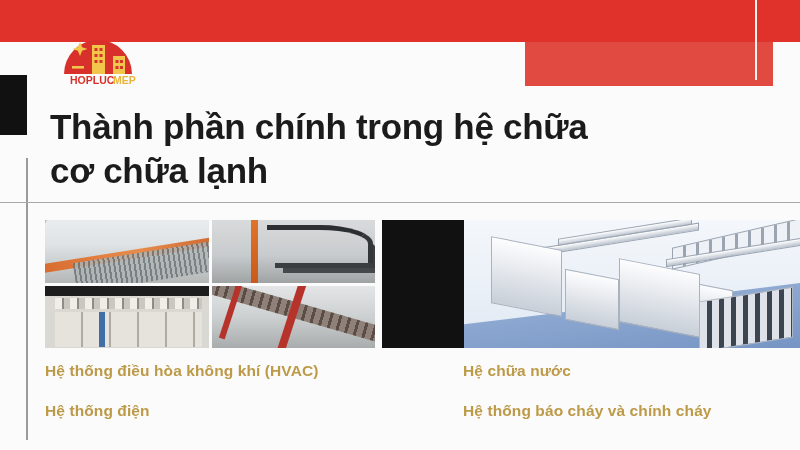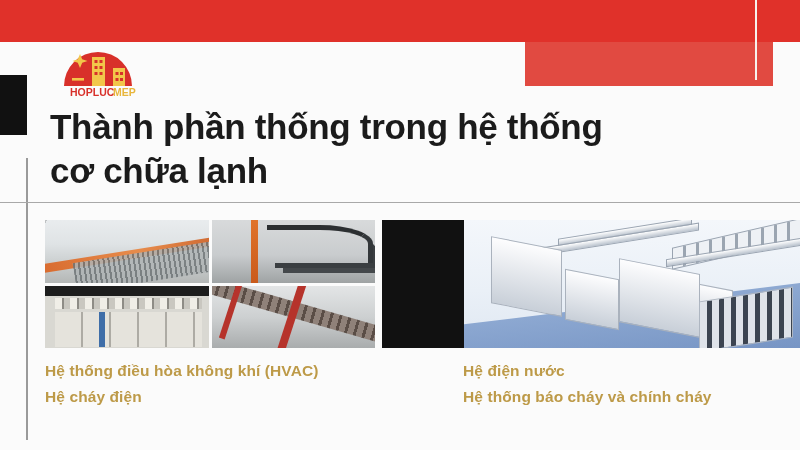--- a/index.html
+++ b/index.html
@@ -34,21 +34,21 @@
   .v-rule {
     position:absolute; left:26px; top:158px; width:1.5px; height:282px;
     background:#9a9a9a;
   }
   .h-rule {
     position:absolute; left:0px; top:202px; width:800px; height:1.2px;
     background:#a8a8a8;
   }
 
   
-  .logo { position:absolute; left:58px; top:46px; width:86px; height:52px; }
+  .logo { position:absolute; left:58px; top:34px; width:86px; height:52px; }
   .logo svg { display:block; }
 
   
   .title {
     position:absolute; left:50px; top:105px; width:700px;
     font-size:35px; font-weight:bold; color:#1b1b1b;
     line-height:1.26; letter-spacing:-0.3px;
   }
   .title .l2 { display:block; }
 
@@ -126,21 +126,21 @@
   .render .rail { position:absolute; left:62%; top:8%; width:46%; height:22px;
       background:repeating-linear-gradient(90deg,#eef1f5 0 10px,#9ba5b1 10px 13px);
       border:1px solid #99a3b0; transform:skewY(-13deg); }
   .render .stack { position:absolute; right:2%; bottom:2%; width:28%; height:40%;
       background:repeating-linear-gradient(90deg,#dfe3e9 0 7px,#3c4450 7px 12px);
       transform:skewY(-9deg); border:1px solid #aeb6c1; }
 
   
   .captions {
     position:absolute; left:45px; top:362px; width:740px;
-    display:grid; grid-template-columns:418px 1fr; row-gap:8px;
+    display:grid; grid-template-columns:418px 1fr; row-gap:22px;
   }
   .cap {
     font-size:15.5px; font-weight:bold; color:#bd9a48;
     letter-spacing:.1px; white-space:nowrap;
   }
 </style>
 </head>
 <body>
 
 <div class="slide">
@@ -174,21 +174,21 @@
         <rect x="57.5" y="32" width="3" height="3"></rect>
           <rect x="62" y="32" width="3" height="3"></rect>
       </g>
       <rect x="14" y="32" width="12" height="2.6" fill="#f2c64a"></rect>
       <text x="12" y="50" font-family="Liberation Sans, sans-serif" font-size="10.5" font-weight="bold" fill="#d8302a">HOPLUC</text>
       <text x="55" y="50" font-family="Liberation Sans, sans-serif" font-size="10.5" font-weight="bold" fill="#e8b63c">MEP</text>
     </svg>
   </div>
 
   <div class="title">
-    <span>Thành phần thống trong hệ thống</span>
+    <span>Thành phần chính trong hệ chữa</span>
     <span class="l2">cơ chữa lạnh</span>
   </div>
 
   <div class="strip">
 
     <div class="collage">
       <div class="ph ph1"></div>
       <div class="ph ph2"></div>
       <div class="ph ph3"></div>
       <div class="ph ph4"></div>
@@ -206,18 +206,18 @@
       <div class="duct d2"></div>
       <div class="duct d3"></div>
       <div class="duct d4"></div>
       <div class="stack"></div>
     </div>
 
   </div>
 
   <div class="captions">
     <div class="cap">Hệ thống điều hòa không khí (HVAC)</div>
-    <div class="cap">Hệ điện nước</div>
-    <div class="cap">Hệ cháy điện</div>
+    <div class="cap">Hệ chữa nước</div>
+    <div class="cap">Hệ thống điện</div>
     <div class="cap">Hệ thống báo cháy và chính cháy</div>
   </div>
 
 </div>
 
 </body></html>

